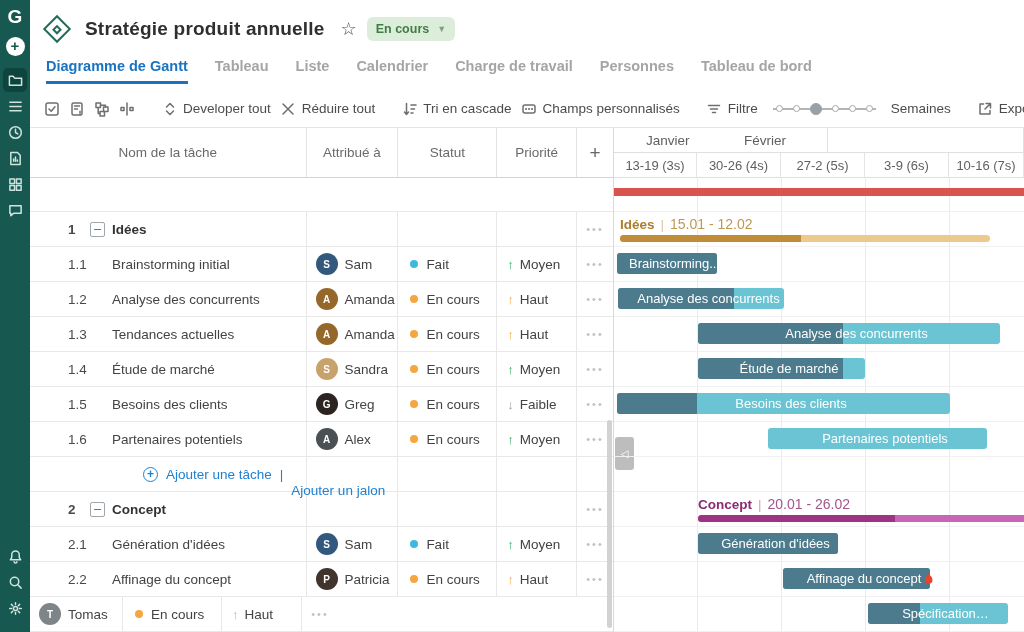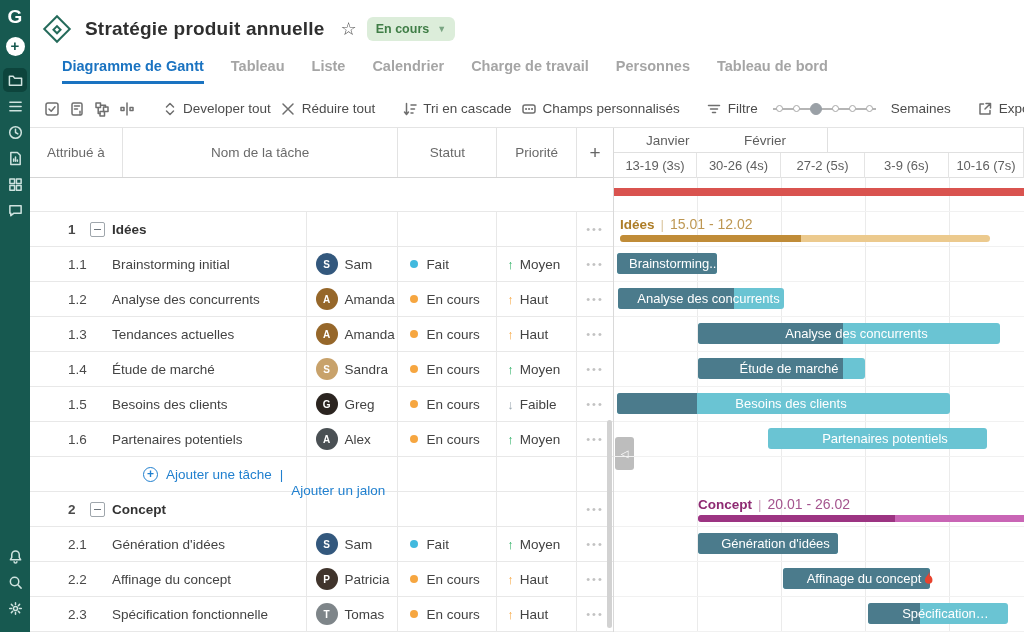--- a/index.html
+++ b/index.html
@@ -23,21 +23,21 @@
   .topbar { height:58px; display:flex; align-items:center; padding-left:17px; }
   .diamond { width:20px; height:20px; border:2px solid #256b5b; transform:rotate(45deg);
     display:flex; align-items:center; justify-content:center; margin-right:18px; }
   .diamond i { display:block; width:7px; height:7px; border:2px solid #256b5b; }
   .page-title { font-size:19px; font-weight:bold; color:#2f2f2f; letter-spacing:.2px; }
   .star { font-size:18px; color:#4f4f4f; margin:0 10px 0 16px; }
   .badge { background:#dcedda; color:#3f7d46; font-size:12.5px; font-weight:bold;
     border-radius:6px; padding:5px 9px; display:flex; align-items:center; gap:8px; }
   .badge .chev { font-size:9px; color:#7aa583; }
   
-  .tabs { height:32px; display:flex; gap:27px; padding-left:32px; align-items:flex-start; }
+  .tabs { height:32px; display:flex; gap:27px; padding-left:16px; align-items:flex-start; }
   .tab { font-size:14.5px; font-weight:bold; color:#a5a5a5; padding-bottom:7px; border-bottom:3px solid transparent; }
   .tab.active { color:#1a73c1; border-bottom-color:#1a73c1; }
   
   .toolbar { height:38px; display:flex; align-items:center; gap:9px; padding-left:14px;
     border-bottom:1px solid #e4e4e4; font-size:13.5px; color:#4c4c4c; white-space:nowrap; }
   .tbtn { display:flex; align-items:center; gap:5px; }
   .ticon { width:17px; height:17px; display:flex; align-items:center; justify-content:center; }
   .ticon svg { width:16px; height:16px; stroke:#6f6f6f; fill:none; stroke-width:1.5; stroke-linecap:round; stroke-linejoin:round; }
   .tdiv { width:1px; height:18px; background:#ddd; margin:0 4px; }
   .slider { display:flex; align-items:center; margin:0 4px; position:relative; height:14px; }
@@ -287,22 +287,22 @@
         <span>Exporter</span>
       </span>
       <span class="tdiv"></span>
 
     </div>
 
     <div class="content">
 
       <div class="grid-panel">
         <div class="grid-header">
+          <div class="gh-cell col-name">Nom de la tâche</div>
           <div class="gh-cell col-assignee">Attribué à</div>
-          <div class="gh-cell col-name">Nom de la tâche</div>
           <div class="gh-cell col-status">Statut</div>
           <div class="gh-cell col-priority">Priorité</div>
           <div class="gh-cell col-menu gh-plus">+</div>
         </div>
         <div class="grid-rows" id="grid-rows">
             <div class="trow spacer"></div>
             <div class="trow group">
               <div class="tcell c-name">
                 <div class="wbs">1</div>
                 <div class="collapse-box"></div>
@@ -503,24 +503,20 @@
               </div>
               <div class="tcell c-priority">
                 <div class="pri-arrow" style="color: rgb(246, 166, 64);">↑</div>
                 <div>Haut</div>
               </div>
               <div class="tcell c-menu">
                 <span class="menu-dots">•••</span>
               </div>
             </div>
             <div class="trow task">
-              <div class="tcell c-name">
-                <div class="wbs">2.3</div>
-                <div class="tname">Spécification fonctionnelle</div>
-              </div>
               <div class="tcell c-assignee">
                 <div class="avatar" style="background: rgb(126, 133, 137);">T</div>
                 <div>Tomas</div>
               </div>
               <div class="tcell c-status">
                 <div class="dot" style="background: rgb(246, 166, 64);"></div>
                 <div>En cours</div>
               </div>
               <div class="tcell c-priority">
                 <div class="pri-arrow" style="color: rgb(246, 166, 64);">↑</div>

